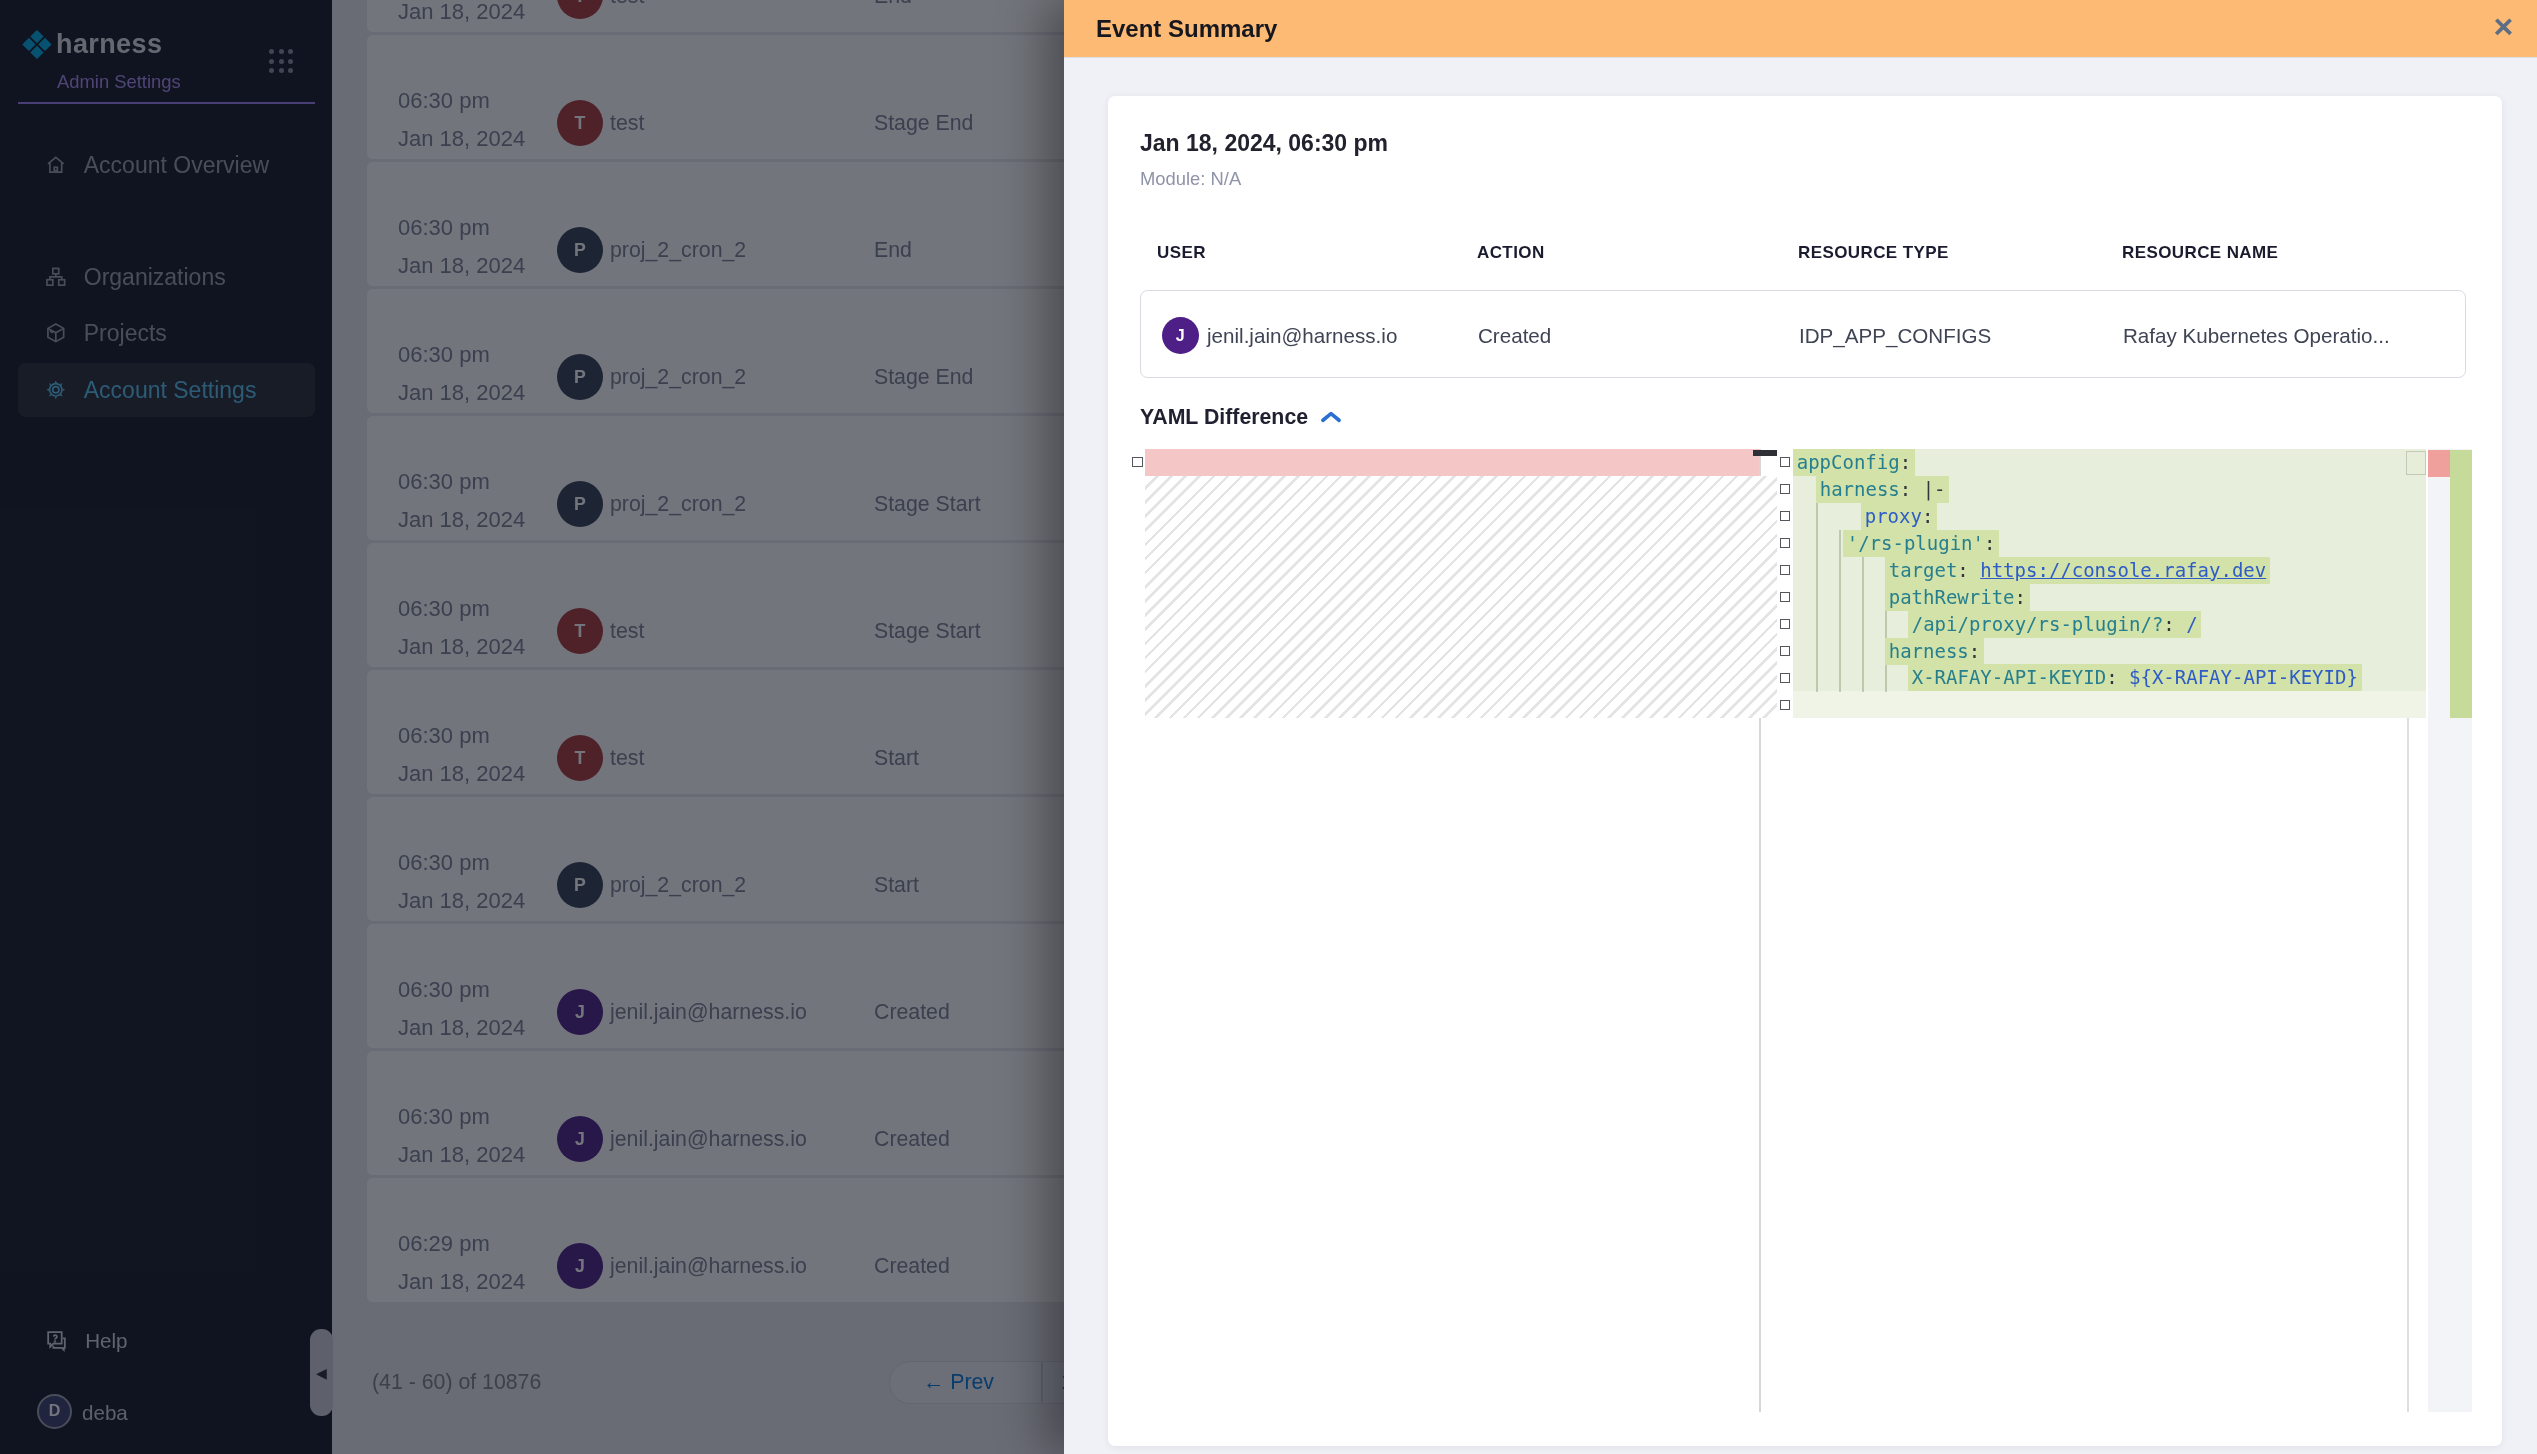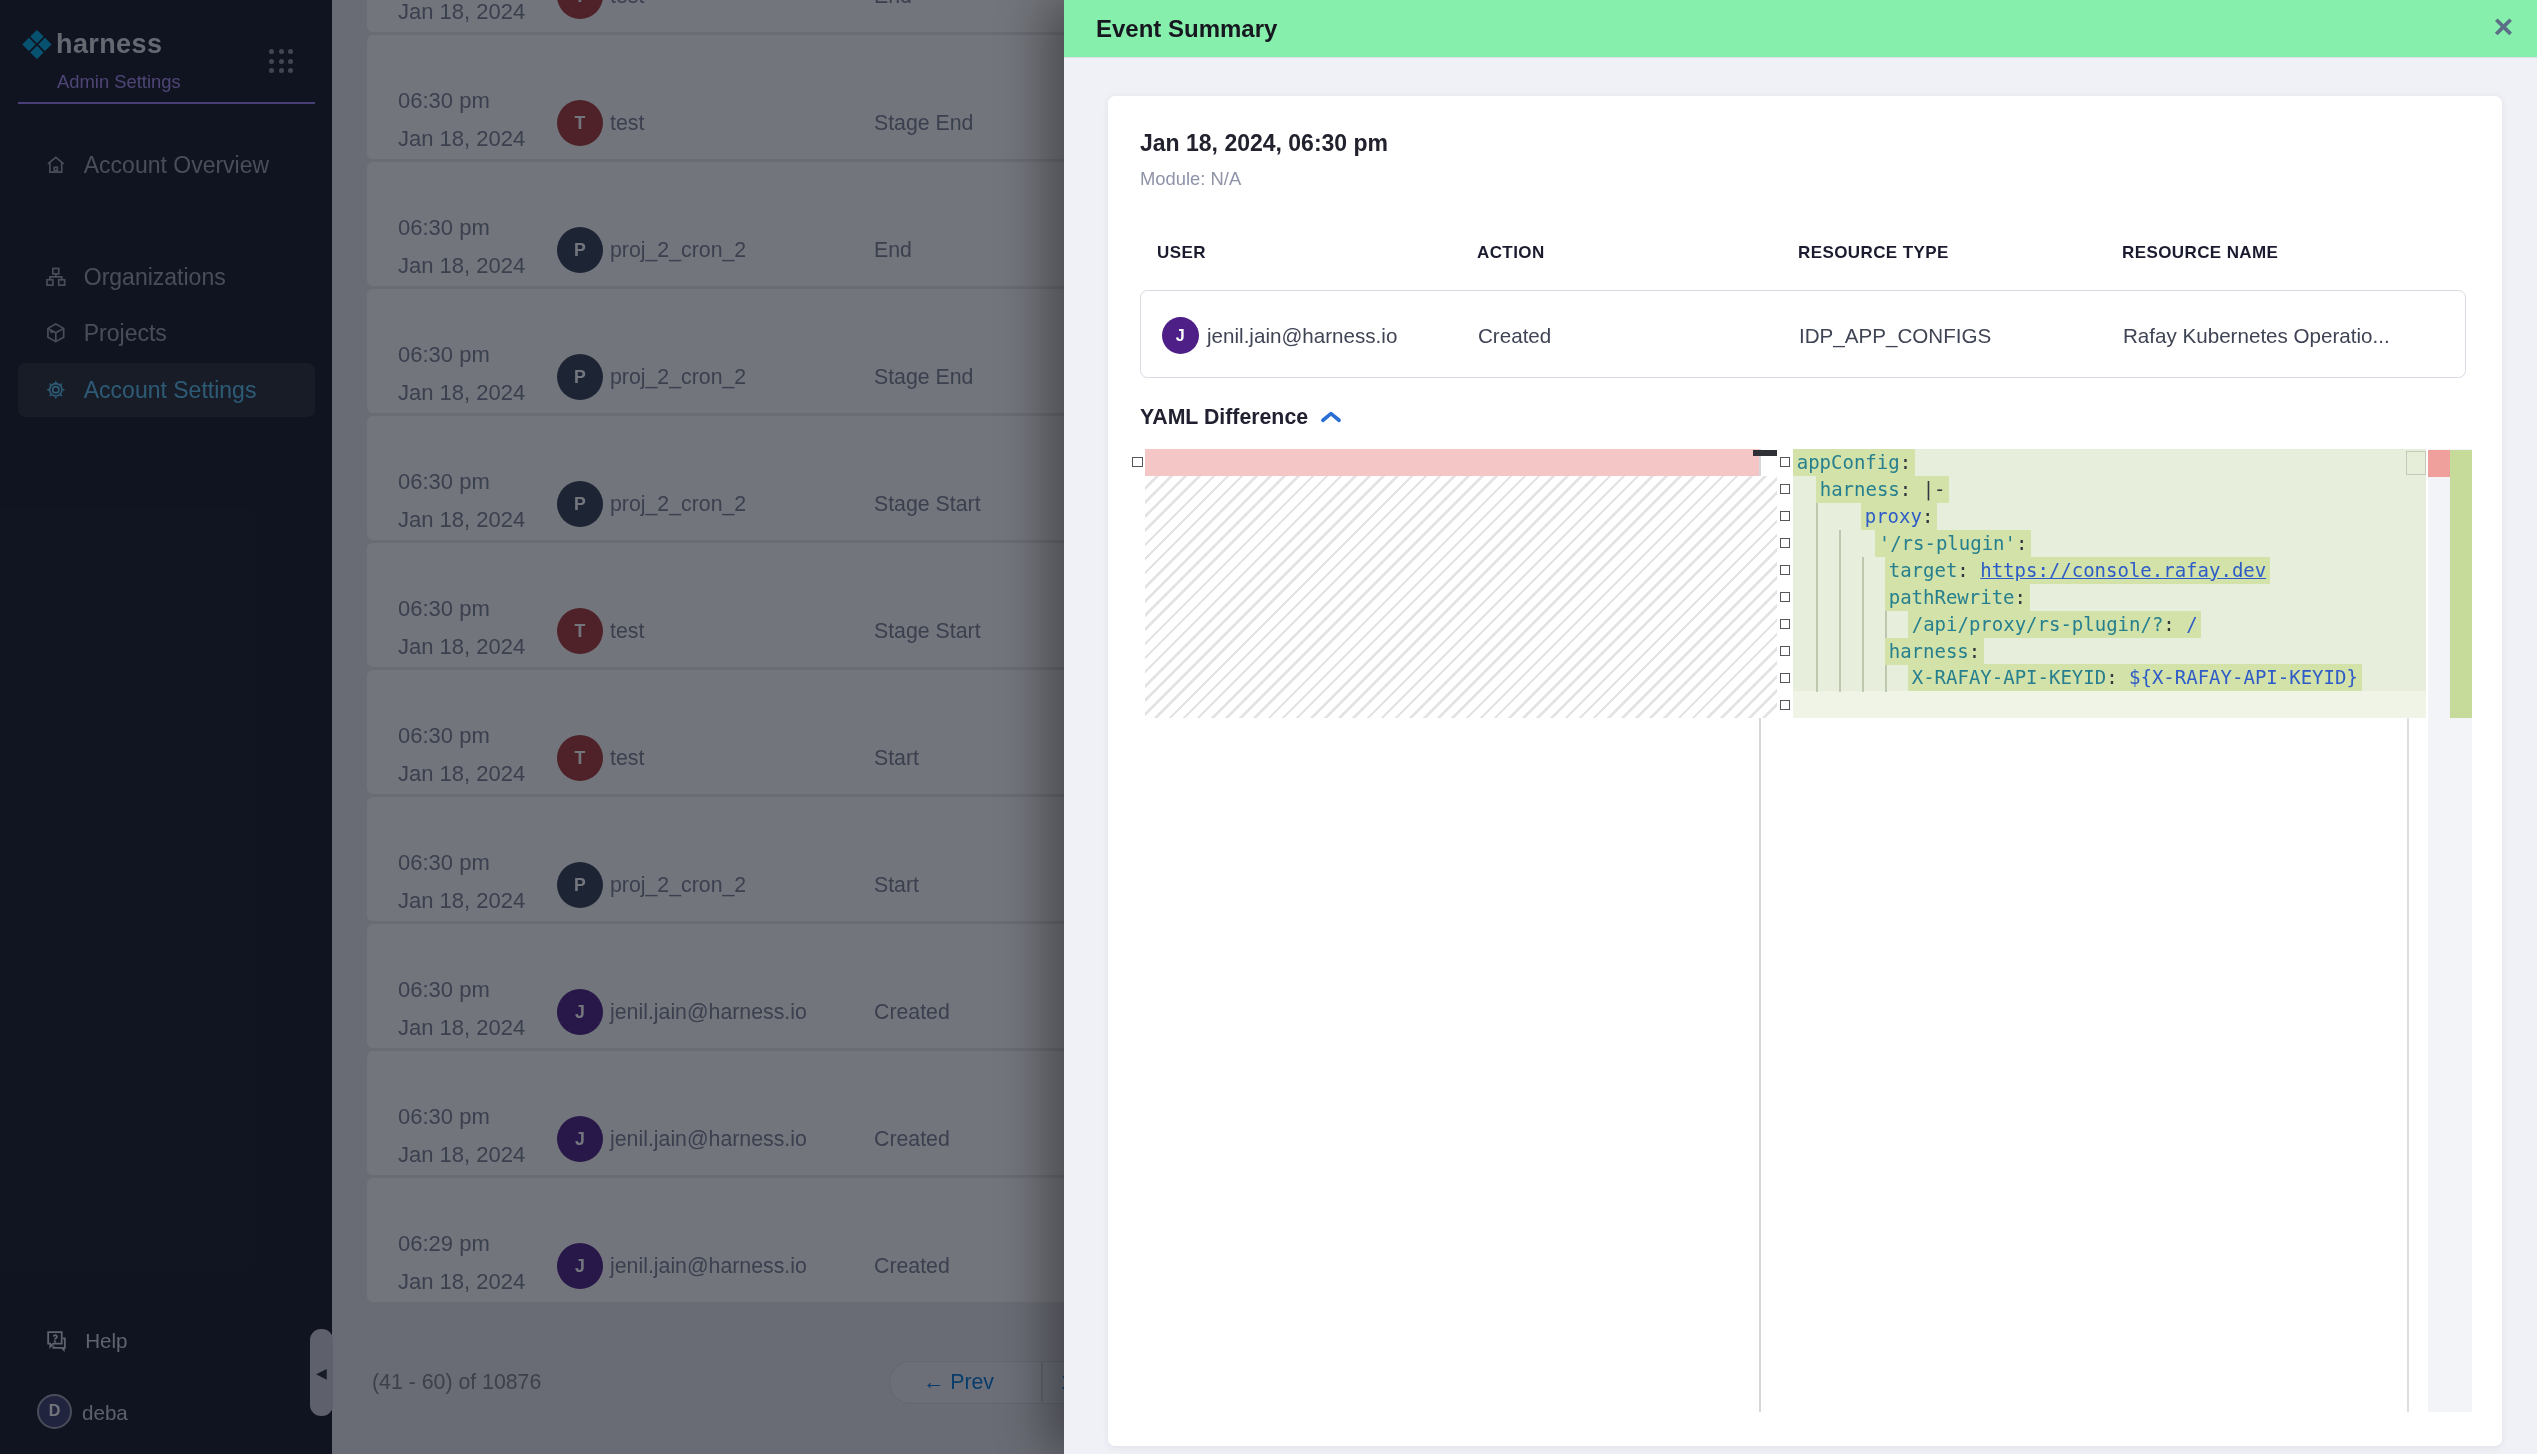--- a/index.html
+++ b/index.html
@@ -39,21 +39,21 @@
   .pager { position:absolute; left:557px; top:1361px; width:294px; height:43px; background:#eef0f5; border:1.5px solid #d8dae2; border-radius:21.3px; }
   .pager .prev { position:absolute; left:33px; top:8px; font-size:21.3px; color:#0278d5; cursor:pointer; }
   .pager .pdiv { position:absolute; left:151px; top:0; width:1.5px; height:40px; background:#d0d3dc; }
   .pager .pg1 { position:absolute; left:171px; top:8px; font-size:21.3px; color:#0278d5; cursor:pointer; }
 
   
   .overlay { position:absolute; inset:0; background:rgba(13,18,30,0.58); z-index:40; }
 
   
   .drawer { position:absolute; left:1064px; top:0; width:1473px; height:1454px; background:#f0f1f7; z-index:50; box-shadow:-19px 0 44px rgba(0,0,0,.35); }
-  .drawer-header { position:absolute; left:0; top:0; width:100%; height:58px; background:#86efac; border-bottom:1.5px solid #dddfe6; }
+  .drawer-header { position:absolute; left:0; top:0; width:100%; height:58px; background:#fdba74; border-bottom:1.5px solid #dddfe6; }
   .drawer-title { position:absolute; left:32px; top:14.7px; font-size:24px; font-weight:700; color:#17171f; }
   .drawer-close { position:absolute; right:23.6px; top:5.9px; font-size:34px; font-weight:600; color:#5b6e85; cursor:pointer; line-height:1.2; }
   .card { position:absolute; left:44px; top:96px; width:1394px; height:1350px; background:#fff; border-radius:7px; box-shadow:0 1.5px 7.4px rgba(40,41,61,.07); }
   .evt-date { position:absolute; left:32px; top:34px; font-size:23px; font-weight:700; color:#22222e; }
   .evt-module { position:absolute; left:32px; top:72px; font-size:18.4px; color:#8f93a8; }
   .evt-col { position:absolute; top:147px; font-size:17px; font-weight:700; letter-spacing:0.4px; color:#1b1b30; }
   .evt-rowbox { position:absolute; left:32px; top:194px; width:1326px; height:88px; border:1.5px solid #d8dae2; border-radius:7.4px; background:#fff; }
   .evt-av { position:absolute; left:20.6px; top:26px; width:37px; height:37px; border-radius:50%; color:#fff; font-size:16px; font-weight:600; display:flex; align-items:center; justify-content:center; }
   .evt-cell { position:absolute; top:33px; font-size:20.6px; color:#3f4455; }
   .yaml-head { position:absolute; left:32px; top:309px; display:flex; align-items:center; gap:11.8px; }
@@ -298,21 +298,21 @@
           <div class="abs fold-sq" style="left: 647px; top: 89px; width: 10.3px; height: 10.3px; background: rgb(255, 255, 255);"></div>
           <div class="abs fold-sq" style="left: 647px; top: 116px; width: 10.3px; height: 10.3px; background: rgb(255, 255, 255);"></div>
           <div class="abs fold-sq" style="left: 647px; top: 143px; width: 10.3px; height: 10.3px; background: rgb(255, 255, 255);"></div>
           <div class="abs fold-sq" style="left: 647px; top: 170px; width: 10.3px; height: 10.3px; background: rgb(255, 255, 255);"></div>
           <div class="abs fold-sq" style="left: 647px; top: 197px; width: 10.3px; height: 10.3px; background: rgb(255, 255, 255);"></div>
           <div class="abs fold-sq" style="left: 647px; top: 224px; width: 10.3px; height: 10.3px; background: rgb(255, 255, 255);"></div>
           <div class="abs fold-sq" style="left: 647px; top: 251px; width: 10.3px; height: 10.3px; background: rgb(255, 255, 255);"></div>
           <div class="code-line" style="top: 0px;"><span class="hl" style="margin-left: 0px;"><span class="tk-key">appConfig</span><span class="tk-punc">:</span></span></div>
           <div class="code-line" style="top: 27px;"><span class="hl" style="margin-left: 23px;"><span class="tk-key">harness</span><span class="tk-punc">: </span><span class="tk-punc">|-</span></span></div>
           <div class="code-line" style="top: 54px;"><span class="hl" style="margin-left: 68px;"><span class="tk-val">proxy</span><span class="tk-punc">:</span></span></div>
-          <div class="code-line" style="top: 81px;"><span class="hl" style="margin-left: 82px;"><span class="tk-key">'/rs-plugin'</span><span class="tk-punc">:</span></span></div>
+          <div class="code-line" style="top: 81px;"><span class="hl" style="margin-left: 50px;"><span class="tk-key">'/rs-plugin'</span><span class="tk-punc">:</span></span></div>
           <div class="code-line" style="top: 108px;"><span class="hl" style="margin-left: 92px;"><span class="tk-key">target</span><span class="tk-punc">: </span><span class="tk-link">https://console.rafay.dev</span></span></div>
           <div class="code-line" style="top: 135px;"><span class="hl" style="margin-left: 92px;"><span class="tk-key">pathRewrite</span><span class="tk-punc">:</span></span></div>
           <div class="code-line" style="top: 162px;"><span class="hl" style="margin-left: 115px;"><span class="tk-key">/api/proxy/rs-plugin/?</span><span class="tk-punc">: </span><span class="tk-val">/</span></span></div>
           <div class="code-line" style="top: 189px;"><span class="hl" style="margin-left: 92px;"><span class="tk-key">harness</span><span class="tk-punc">:</span></span></div>
           <div class="code-line" style="top: 215px;"><span class="hl" style="margin-left: 115px;"><span class="tk-key">X-RAFAY-API-KEYID</span><span class="tk-punc">: </span><span class="tk-val">${X-RAFAY-API-KEYID}</span></span></div>
           <div class="code-line" style="top: 242px;"></div>
           <div class="abs" style="left: 1295px; top: 0.7px; width: 22px; height: 27px; background: rgb(239, 160, 156);"></div>
           <div class="abs" style="left: 1317px; top: 0.7px; width: 22px; height: 268px; background: rgb(198, 218, 153);"></div>
         </div>
     </div>

